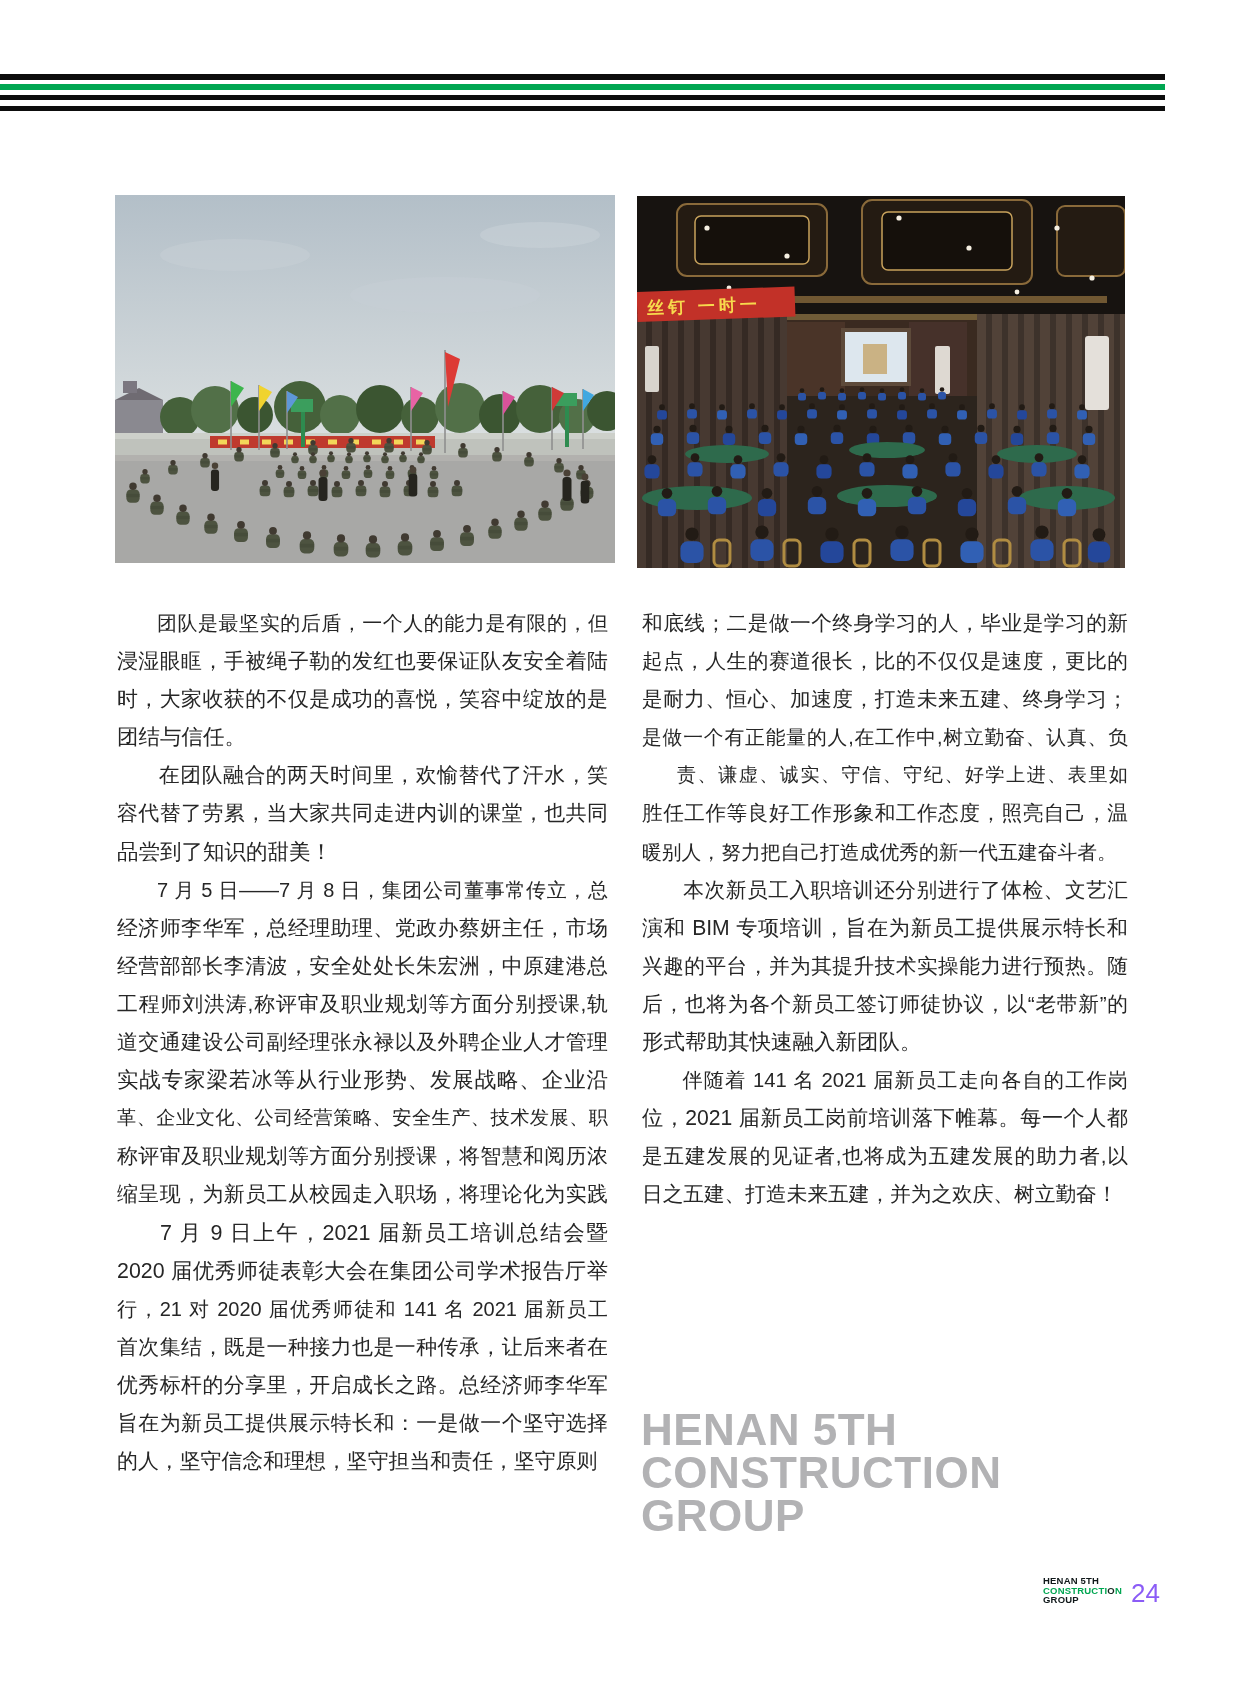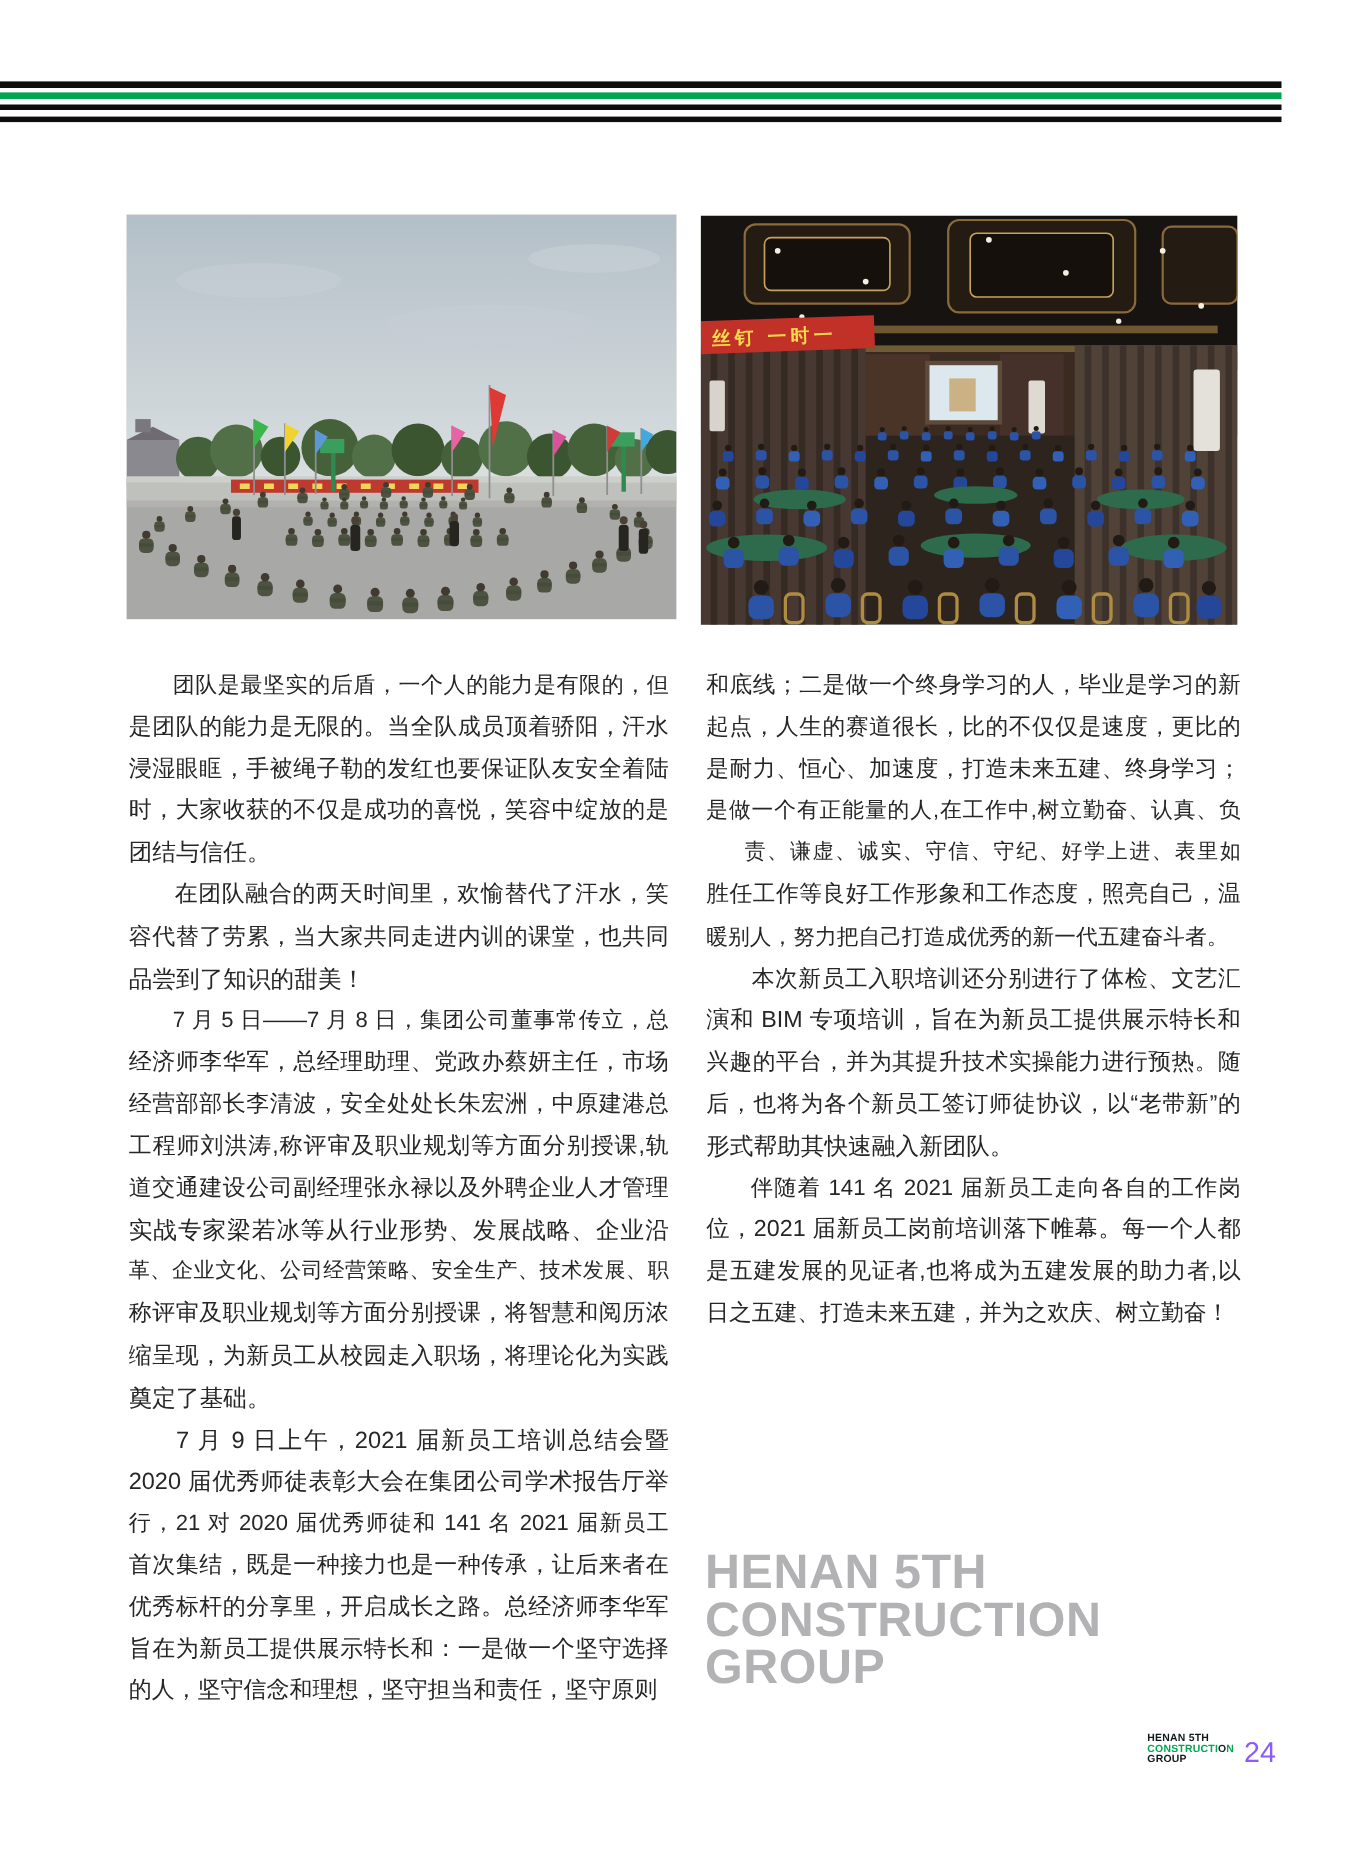--- a/index.html
+++ b/index.html
@@ -570,37 +570,35 @@
           </g>
         <g transform="translate(462,354) scale(1.4)" style="color:#24479a">
             <use href="#pb"></use>
           </g>
       </g>
     </svg>
   </figure>
 
   <div class="col col-left">
       <div class="line ind" style="font-size: 20.01px;">团队是最坚实的后盾，一个人的能力是有限的，但</div>
-      <div class="line" style="font-size: 20.9px;">是团队的能力是无限的。当全队成员顶着骄阳，汗水</div>
       <div class="line" style="font-size: 20.9px;">浸湿眼眶，手被绳子勒的发红也要保证队友安全着陆</div>
       <div class="line" style="font-size: 20.9px;">时，大家收获的不仅是成功的喜悦，笑容中绽放的是</div>
       <div class="line short" style="font-size: 21.5px;">团结与信任。</div>
       <div class="line ind" style="font-size: 20.9px;">在团队融合的两天时间里，欢愉替代了汗水，笑</div>
       <div class="line" style="font-size: 20.9px;">容代替了劳累，当大家共同走进内训的课堂，也共同</div>
       <div class="line short" style="font-size: 21.5px;">品尝到了知识的甜美！</div>
       <div class="line ind" style="font-size: 20.01px;">7 月 5 日——7 月 8 日，集团公司董事常传立，总</div>
       <div class="line" style="font-size: 20.9px;">经济师李华军，总经理助理、党政办蔡妍主任，市场</div>
       <div class="line" style="font-size: 20.9px;">经营部部长李清波，安全处处长朱宏洲，中原建港总</div>
       <div class="line" style="font-size: 20.9px;">工程师刘洪涛,称评审及职业规划等方面分别授课,轨</div>
       <div class="line" style="font-size: 20.9px;">道交通建设公司副经理张永禄以及外聘企业人才管理</div>
       <div class="line" style="font-size: 21.5px;">实战专家梁若冰等从行业形势、发展战略、企业沿</div>
       <div class="line" style="font-size: 19.19px;">革、企业文化、公司经营策略、安全生产、技术发展、职</div>
       <div class="line" style="font-size: 20.9px;">称评审及职业规划等方面分别授课，将智慧和阅历浓</div>
       <div class="line" style="font-size: 20.9px;">缩呈现，为新员工从校园走入职场，将理论化为实践</div>
-      <div class="line short" style="font-size: 21.5px;">奠定了基础。</div>
       <div class="line ind" style="font-size: 21.5px;">7 月 9 日上午，2021 届新员工培训总结会暨</div>
       <div class="line" style="font-size: 21.37px;">2020 届优秀师徒表彰大会在集团公司学术报告厅举</div>
       <div class="line" style="font-size: 20.01px;">行，21 对 2020 届优秀师徒和 141 名 2021 届新员工</div>
       <div class="line" style="font-size: 20.9px;">首次集结，既是一种接力也是一种传承，让后来者在</div>
       <div class="line" style="font-size: 20.9px;">优秀标杆的分享里，开启成长之路。总经济师李华军</div>
       <div class="line" style="font-size: 20.9px;">旨在为新员工提供展示特长和：一是做一个坚守选择</div>
       <div class="line short" style="font-size: 20.9px;">的人，坚守信念和理想，坚守担当和责任，坚守原则</div>
     </div>
   <div class="col col-right">
       <div class="line" style="font-size: 20.68px;">和底线；二是做一个终身学习的人，毕业是学习的新</div>

